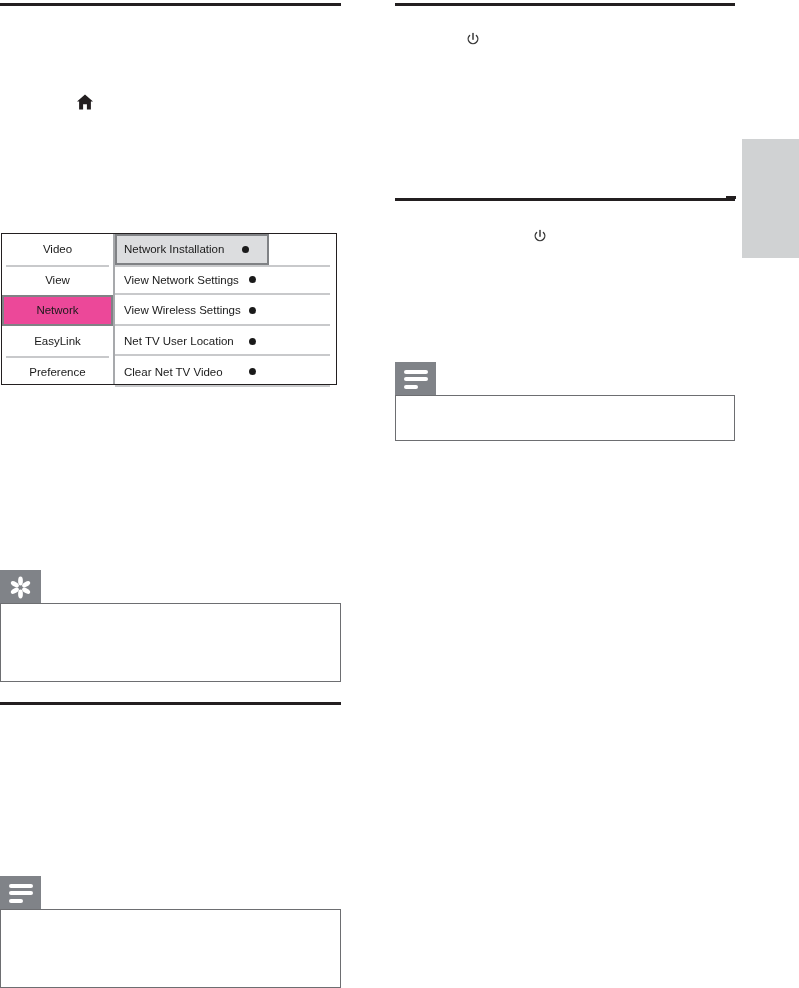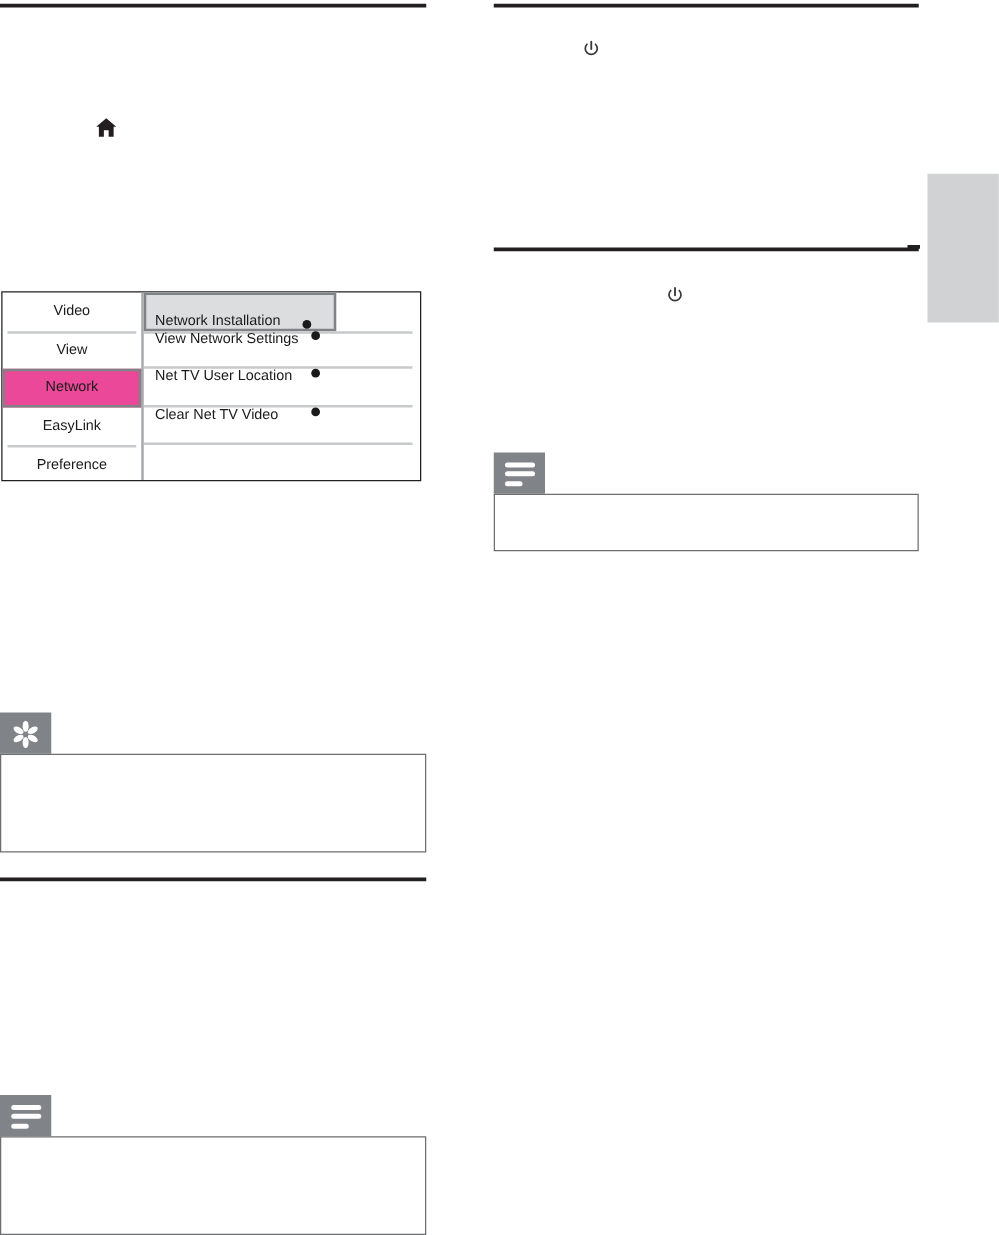--- a/index.html
+++ b/index.html
@@ -176,40 +176,39 @@
     width: 7px;
     height: 7px;
     border-radius: 50%;
     background: #1a1a1a;
     margin-left: auto;
     margin-right: 20px;
     flex: 0 0 7px;
   }
   .osd-right .osd-item .row-inner {
     display: flex;
-    align-items: flex-start;
+    align-items: center;
     width: 152px;
     height: 100%;
     box-sizing: border-box;
   }
   .osd-right .osd-item::after {
     content: "";
     position: absolute;
     left: 0px;
     width: 215px;
     bottom: 0;
     height: 2px;
     background: #c8c9cb;
   }
   .osd-right .osd-item.selected {
     background: #dcdddf;
     border: 2px solid #808285;
     width: 154px;
     padding-left: 7px;
-    align-items: flex-end;
   }
   .osd-right .osd-item.selected::after { display: none; }
   .osd-right .osd-item.selected .bullet { margin-right: 18px; }
   .osd-right .osd-sep-after-selected {
     position: absolute;
     left: 0;
     top: 30.6px;
     width: 215px;
     height: 2px;
     background: #c8c9cb;
@@ -253,20 +252,26 @@
       <div class="osd-right">
         <div class="osd-item selected">
           <span class="label">Network Installation</span>
           <span class="bullet"></span>
         </div>
         <div class="osd-sep-after-selected"></div>
 
         <div class="osd-item">
           <div class="row-inner">
             <span class="label">View Network Settings</span>
+            <span class="bullet"></span>
+          </div>
+        </div>
+        <div class="osd-item">
+          <div class="row-inner">
+            <span class="label">View Wireless Settings</span>
             <span class="bullet"></span>
           </div>
         </div>
         <div class="osd-item">
           <div class="row-inner">
             <span class="label">Net TV User Location</span>
             <span class="bullet"></span>
           </div>
         </div>
         <div class="osd-item">

